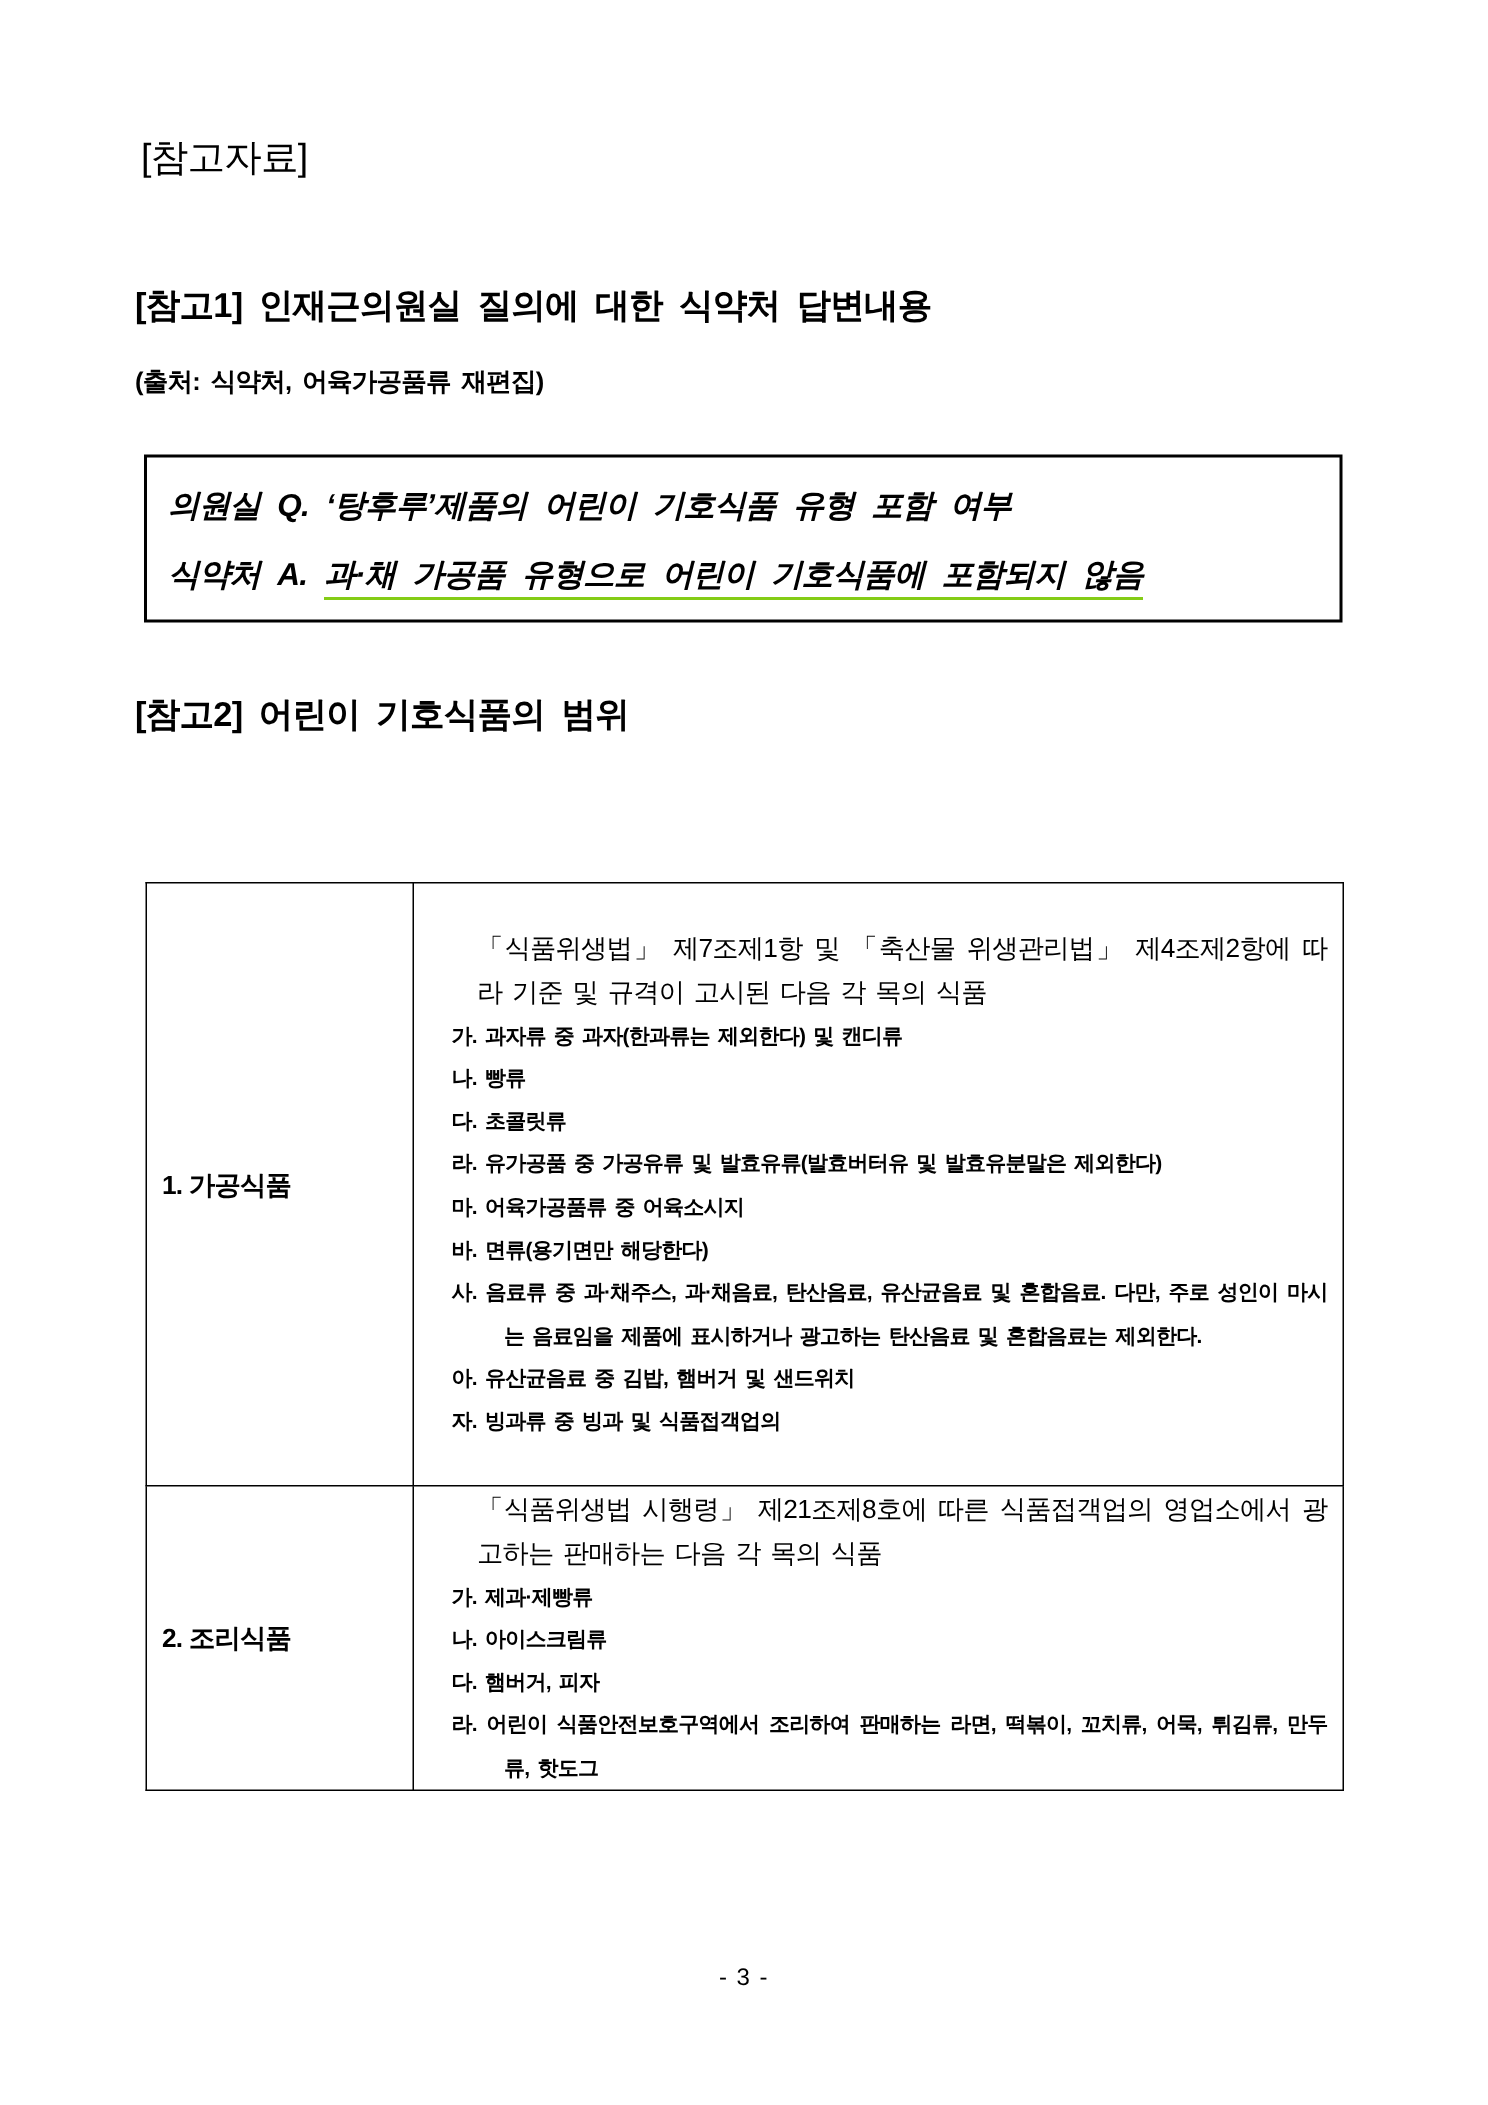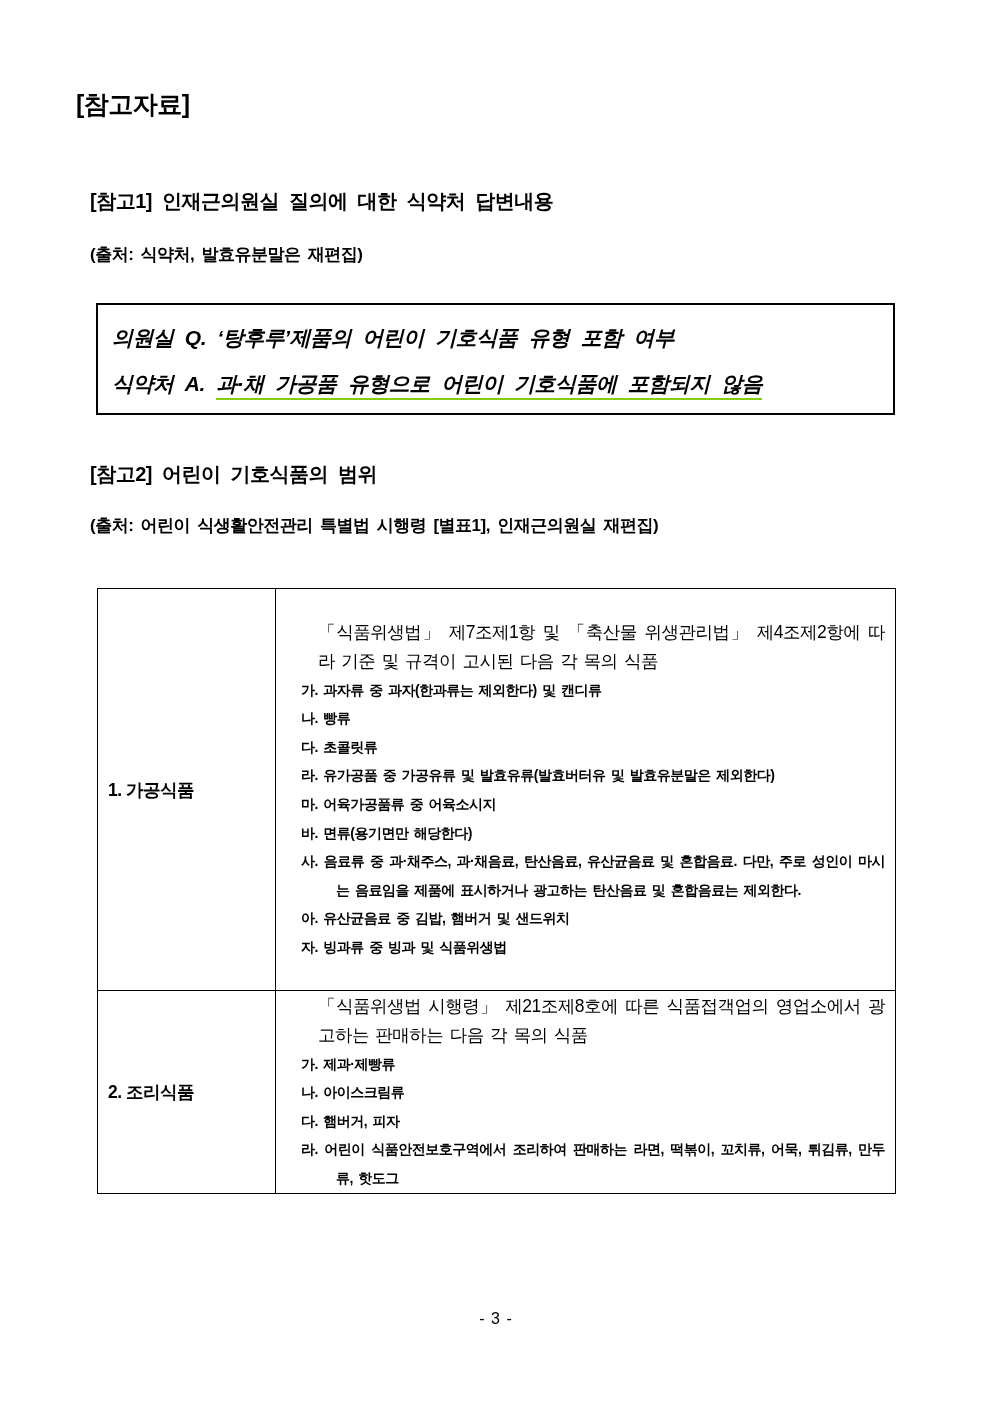--- a/index.html
+++ b/index.html
@@ -7,26 +7,26 @@
   body {
     width: 992px; height: 1403px;
     font-family: "Liberation Sans", "DejaVu Sans", sans-serif;
     color: #000000;
     position: relative;
     overflow: hidden;
   }
   .doc { position: absolute; inset: 0; }
 
   .doc-title {
-    position: absolute; left: 76px; top: 88px;
-    font-size: 25px; font-weight: 700; letter-spacing: -0.5px; text-align: center;
+    position: absolute; left: 94px; top: 88px;
+    font-size: 25px; font-weight: 400; letter-spacing: -0.5px; text-align: center;
   }
   .ref-heading {
     position: absolute; left: 90px;
-    font-size: 20px; font-weight: 800; letter-spacing: -0.5px; word-spacing: 5px;
+    font-size: 23px; font-weight: 800; letter-spacing: -0.5px; word-spacing: 5px;
   }
   .ref1-heading { top: 188px; }
   .ref2-heading { top: 461px; }
   .source-line {
     position: absolute; left: 90px;
     font-size: 17px; font-weight: 700; letter-spacing: -0.5px; word-spacing: 3px;
   }
   .ref1-source { top: 243px; }
   .ref2-source { top: 514px; }
 
@@ -90,52 +90,51 @@
   }
 </style>
 </head>
 <body>
 
 <div class="doc">
 
   <div class="doc-title">[참고자료]</div>
 
   <div class="ref-heading ref1-heading">[참고1] 인재근의원실 질의에 대한 식약처 답변내용</div>
-  <div class="source-line ref1-source">(출처: 식약처, 발효유분말은 재편집)</div>
+  <div class="source-line ref1-source">(출처: 식약처, 어육가공품류 재편집)</div>
 
   <div class="qa-box">
     <div class="qa-line">
       <span class="qa-label">의원실 Q.</span>
       <span class="qa-q-text">‘탕후루’제품의 어린이 기호식품 유형 포함 여부</span>
     </div>
     <div class="qa-line">
       <span class="qa-label">식약처 A.</span>
       <span class="qa-a-text">과·채 가공품 유형으로 어린이 기호식품에 포함되지 않음</span>
     </div>
   </div>
 
   <div class="ref-heading ref2-heading">[참고2] 어린이 기호식품의 범위</div>
-  <div class="source-line ref2-source">(출처: 어린이 식생활안전관리 특별법 시행령 [별표1], 인재근의원실 재편집)</div>
 
   <table class="food-table">
     <tbody>
       <tr class="row-1">
         <td class="cat-cell">1. 가공식품</td>
         <td class="content-cell">
           <div class="cell-intro">「식품위생법」 제7조제1항 및 「축산물 위생관리법」 제4조제2항에 따라 기준 및 규격이 고시된 다음 각 목의 식품</div>
           <ul class="cell-items">
             <li>가. 과자류 중 과자(한과류는 제외한다) 및 캔디류</li>
             <li>나. 빵류</li>
             <li>다. 초콜릿류</li>
             <li>라. 유가공품 중 가공유류 및 발효유류(발효버터유 및 발효유분말은 제외한다)</li>
             <li>마. 어육가공품류 중 어육소시지</li>
             <li>바. 면류(용기면만 해당한다)</li>
             <li>사. 음료류 중 과·채주스, 과·채음료, 탄산음료, 유산균음료 및 혼합음료. 다만, 주로 성인이 마시는 음료임을 제품에 표시하거나 광고하는 탄산음료 및 혼합음료는 제외한다.</li>
             <li>아. 유산균음료 중 김밥, 햄버거 및 샌드위치</li>
-            <li>자. 빙과류 중 빙과 및 식품위생법</li>
+            <li>자. 빙과류 중 빙과 및 식품접객업의</li>
           </ul>
         </td>
       </tr>
       <tr class="row-2">
         <td class="cat-cell">2. 조리식품</td>
         <td class="content-cell">
           <div class="cell-intro">「식품위생법 시행령」 제21조제8호에 따른 식품접객업의 영업소에서 광고하는 판매하는 다음 각 목의 식품</div>
           <ul class="cell-items">
             <li>가. 제과·제빵류</li>
             <li>나. 아이스크림류</li>

